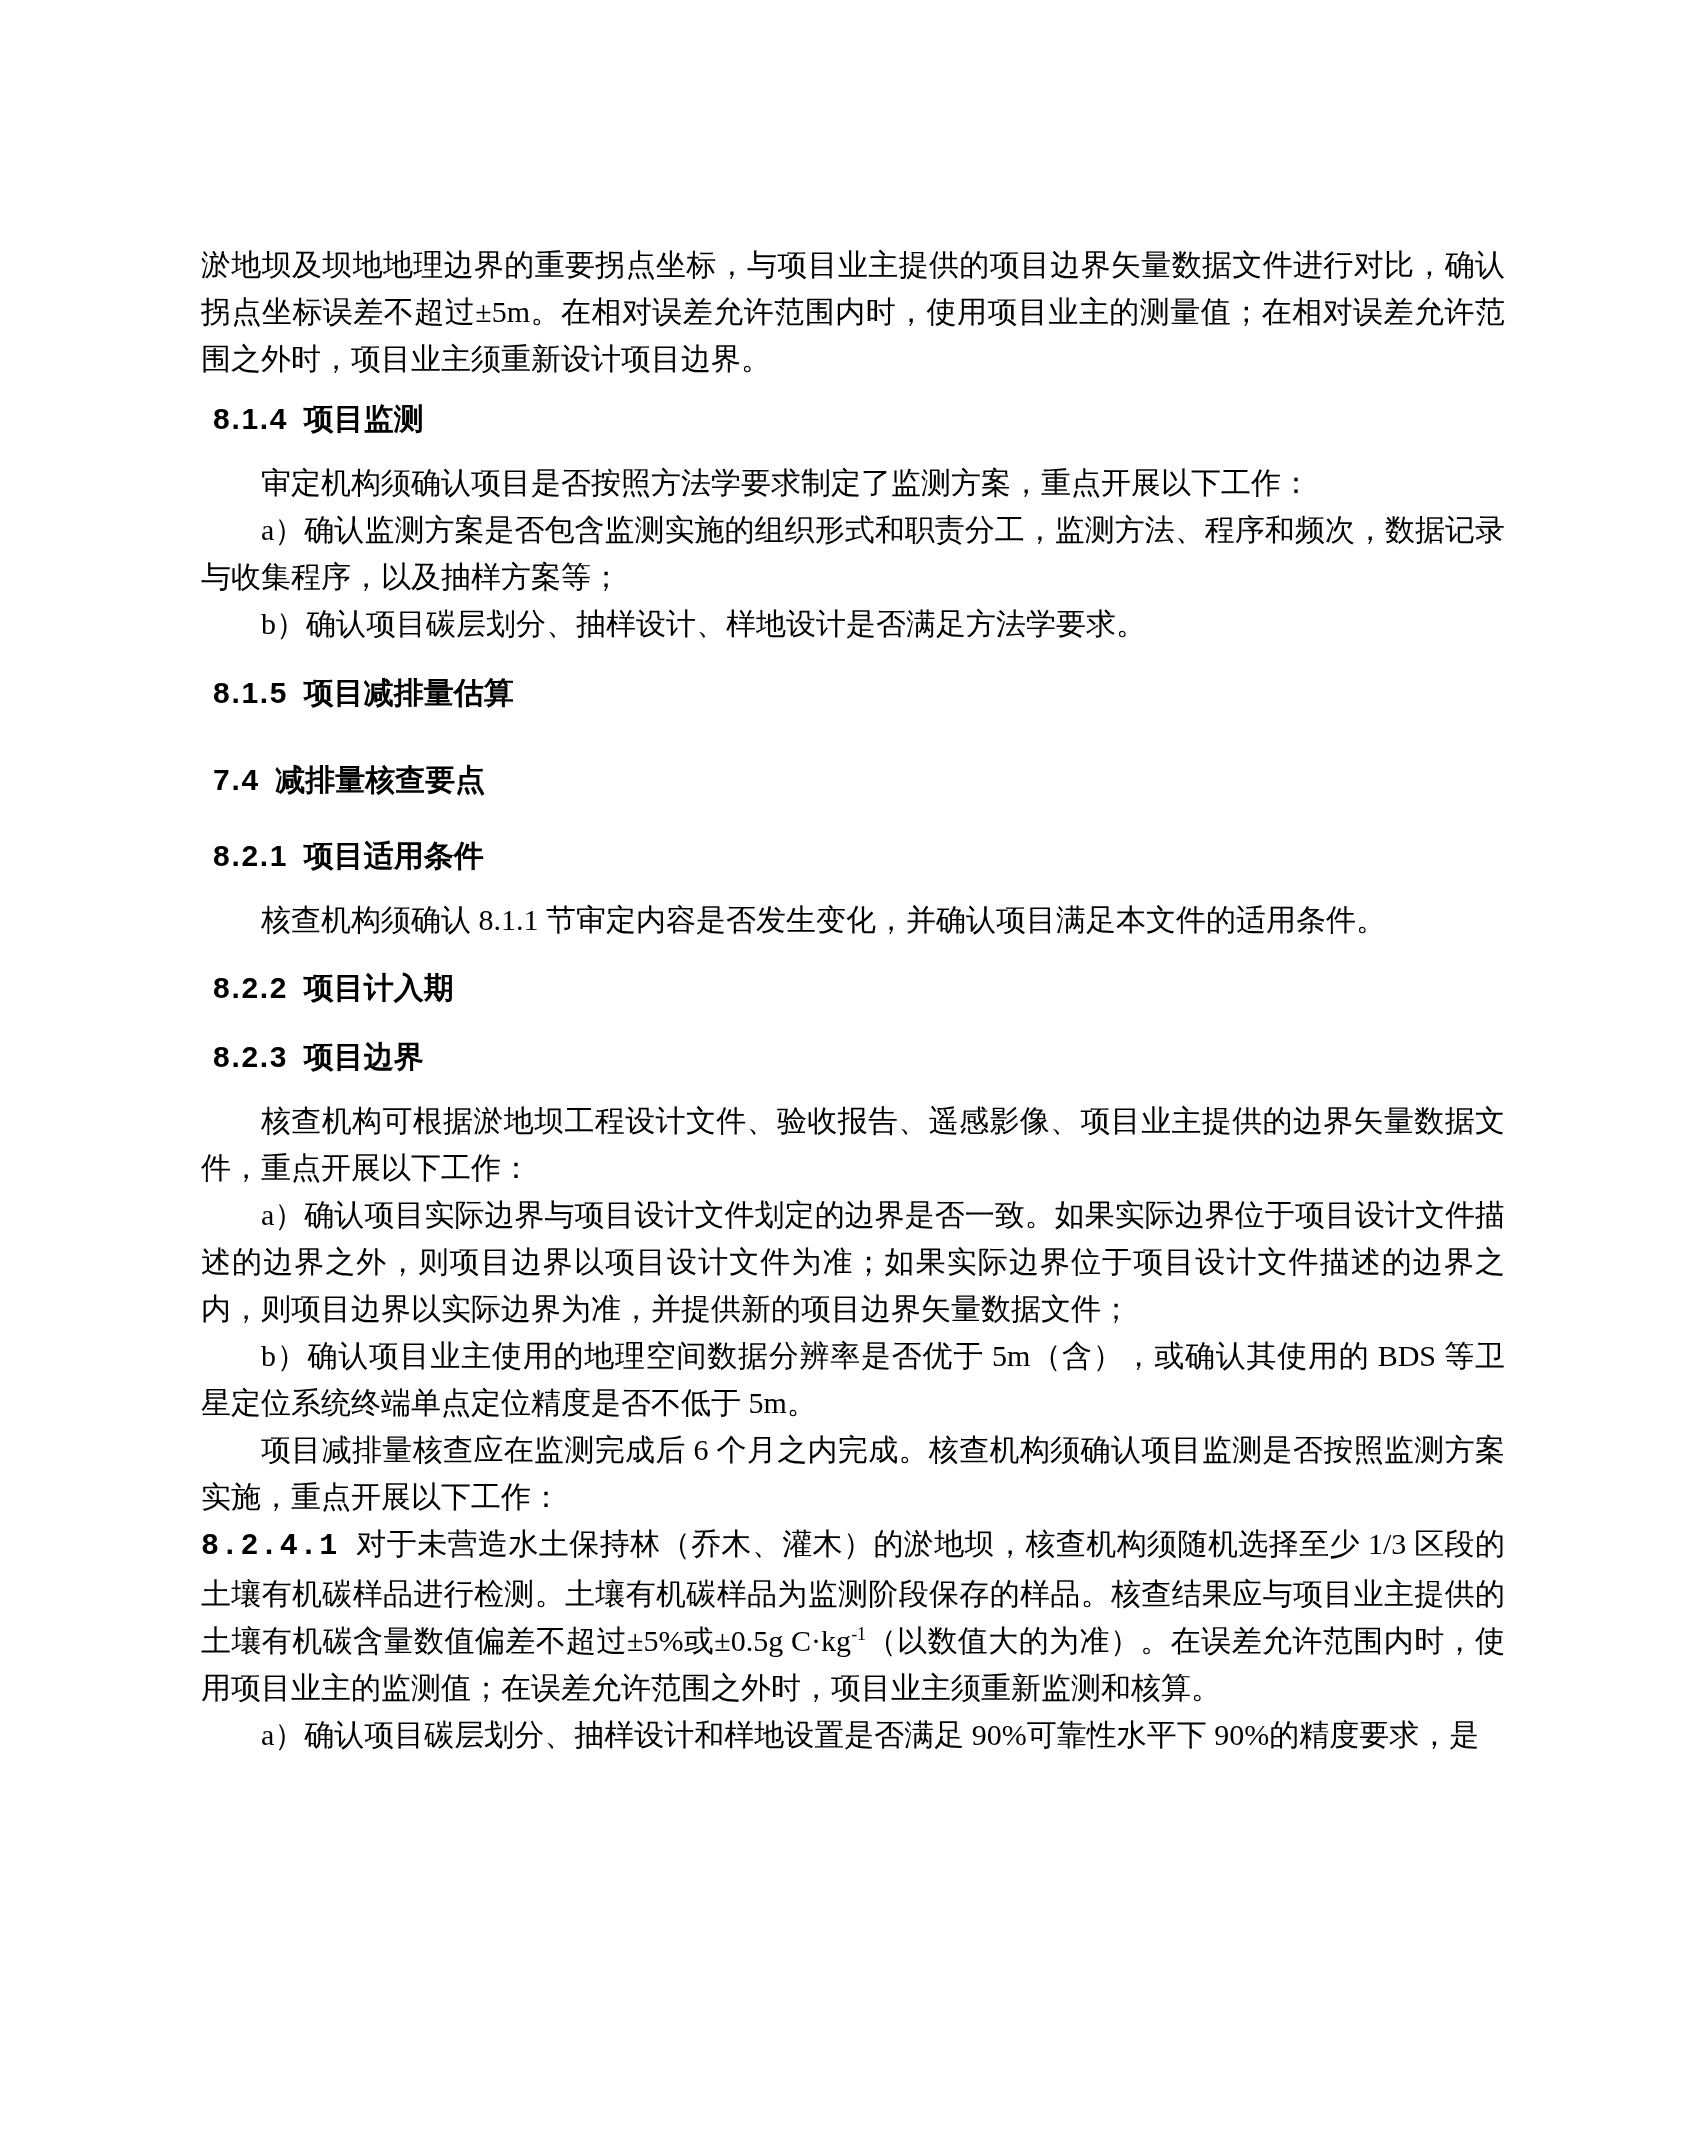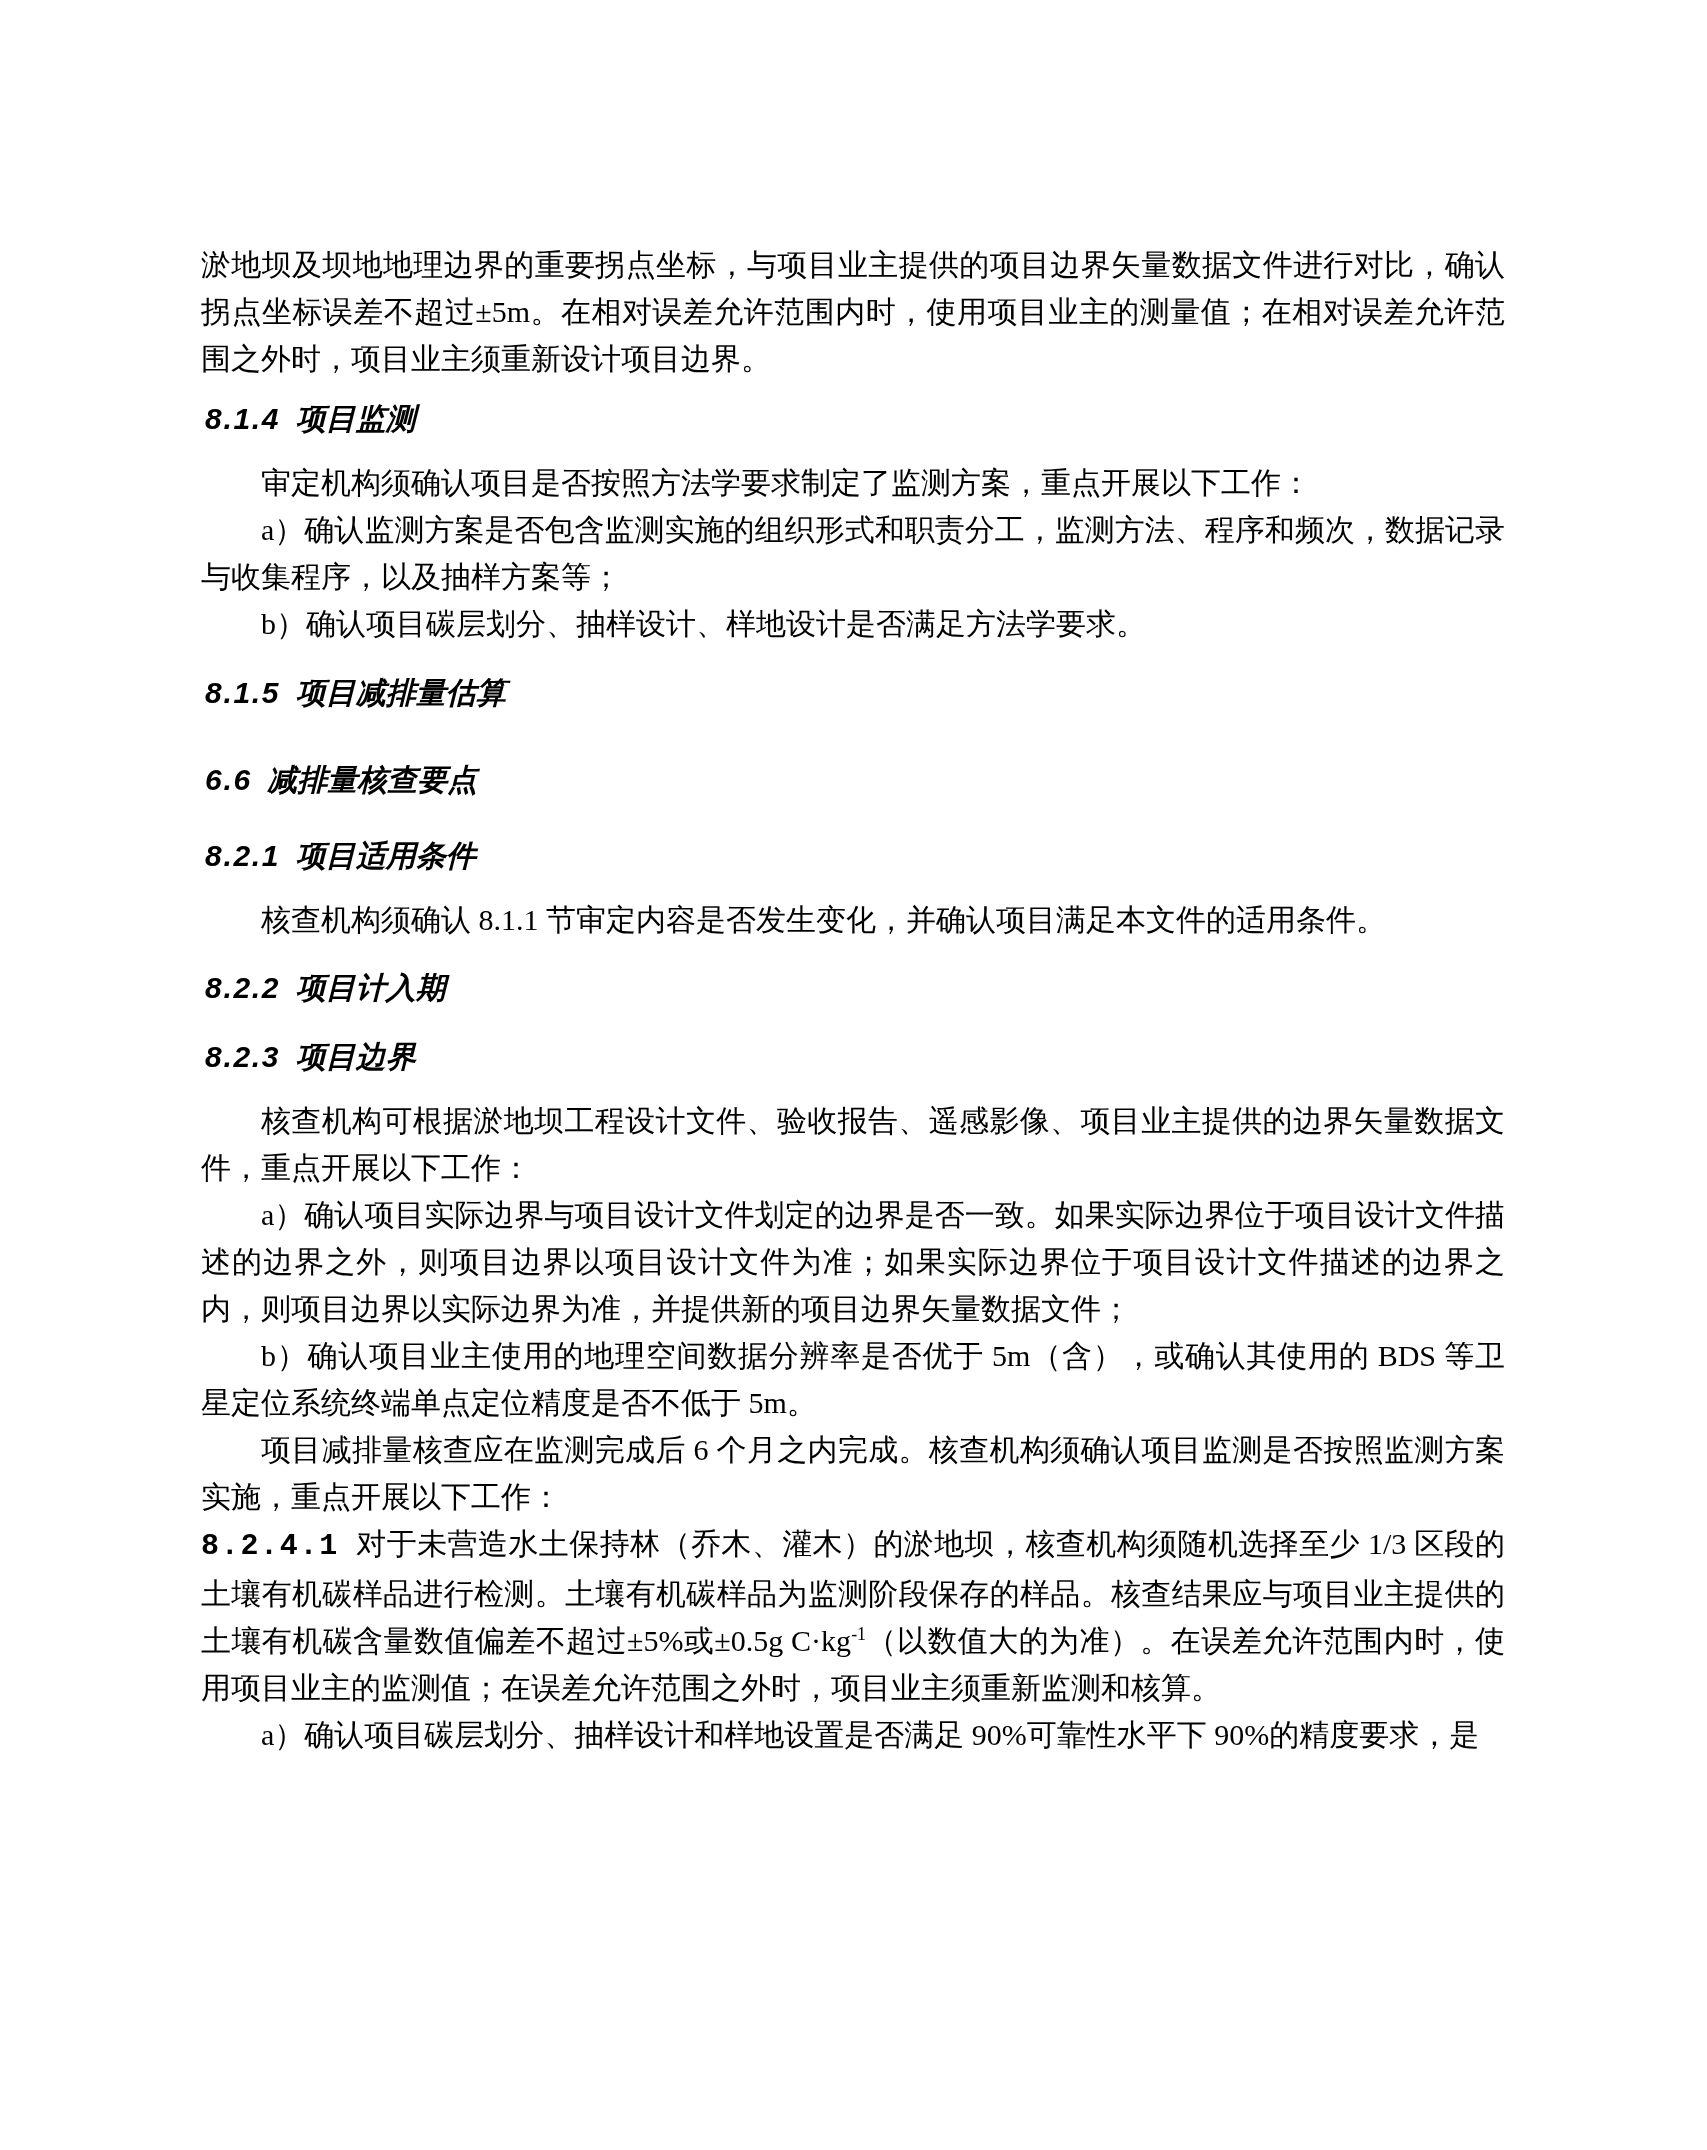--- a/index.html
+++ b/index.html
@@ -14,25 +14,24 @@
     position:absolute;left:201px;top:241px;width:1304px;
   }
   .body-par{
     margin:0;
     font-size:30px;line-height:47px;
     text-align:justify;
     font-family:"Liberation Serif","DejaVu Serif",serif;
   }
   .indent{text-indent:60px;}
   .heading{
-    margin:4px;
+    margin:12px;
     font-size:30px;line-height:47px;
     font-weight:700;
     font-family:"Liberation Sans","DejaVu Sans",sans-serif;
-    font-style:italic;
   }
   .h-l3{margin-top:21.5px;margin-bottom:17px;}
   .h-l3.tight{margin-top:13px;}
   .h-l2{margin-top:40px;margin-bottom:0;}
   .h-l3.after-h2{margin-top:29px;margin-bottom:17px;}
   .hnum{letter-spacing:1.7px;margin-right:15.5px;}
   .pnum{
     font-family:Liberation Mono, monospace;
     font-weight:700;letter-spacing:1.7px;margin-right:17px;
   }
@@ -53,21 +52,21 @@
     <p class="body-par indent">审定机构须确认项目是否按照方法学要求制定了监测方案，重点开展以下工作：</p>
     <p class="body-par indent">a）确认监测方案是否包含监测实施的组织形式和职责分工，监测方法、程序和频次，数据记录与收集程序，以及抽样方案等；</p>
     <p class="body-par indent">b）确认项目碳层划分、抽样设计、样地设计是否满足方法学要求。</p>
 
     <h3 class="heading h-l3">
       <span class="hnum">8.1.5</span><span>项目减排量估算</span>
     </h3>
 
 
     <h2 class="heading h-l2">
-      <span class="hnum">6.6</span><span>减排量核查要点</span>
+      <span class="hnum">7.4</span><span>减排量核查要点</span>
     </h2>
 
     <h3 class="heading h-l3 after-h2">
       <span class="hnum">8.2.1</span><span>项目适用条件</span>
     </h3>
 
     <p class="body-par indent">核查机构须确认 8.1.1 节审定内容是否发生变化，并确认项目满足本文件的适用条件。</p>
 
     <h3 class="heading h-l3">
       <span class="hnum">8.2.2</span><span>项目计入期</span>

